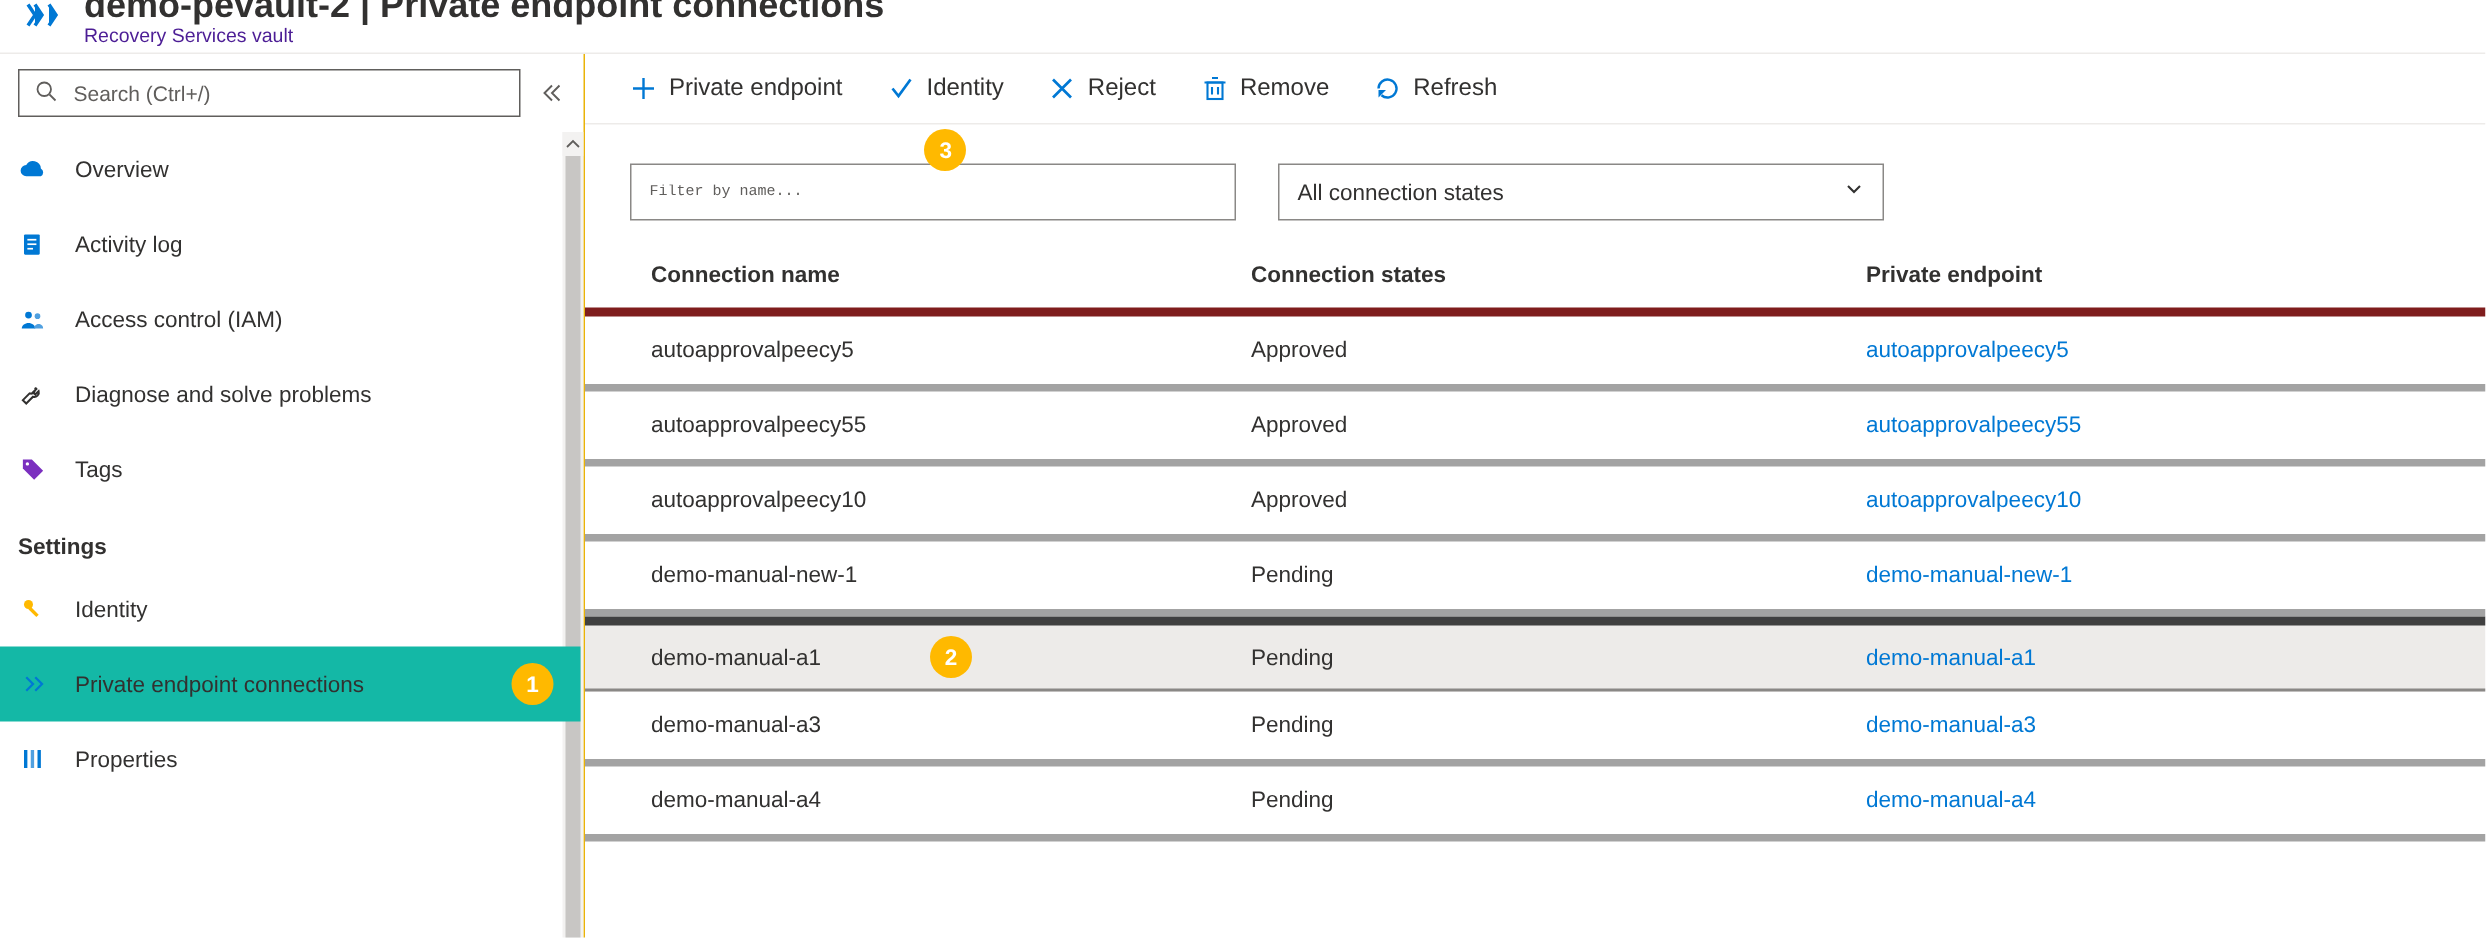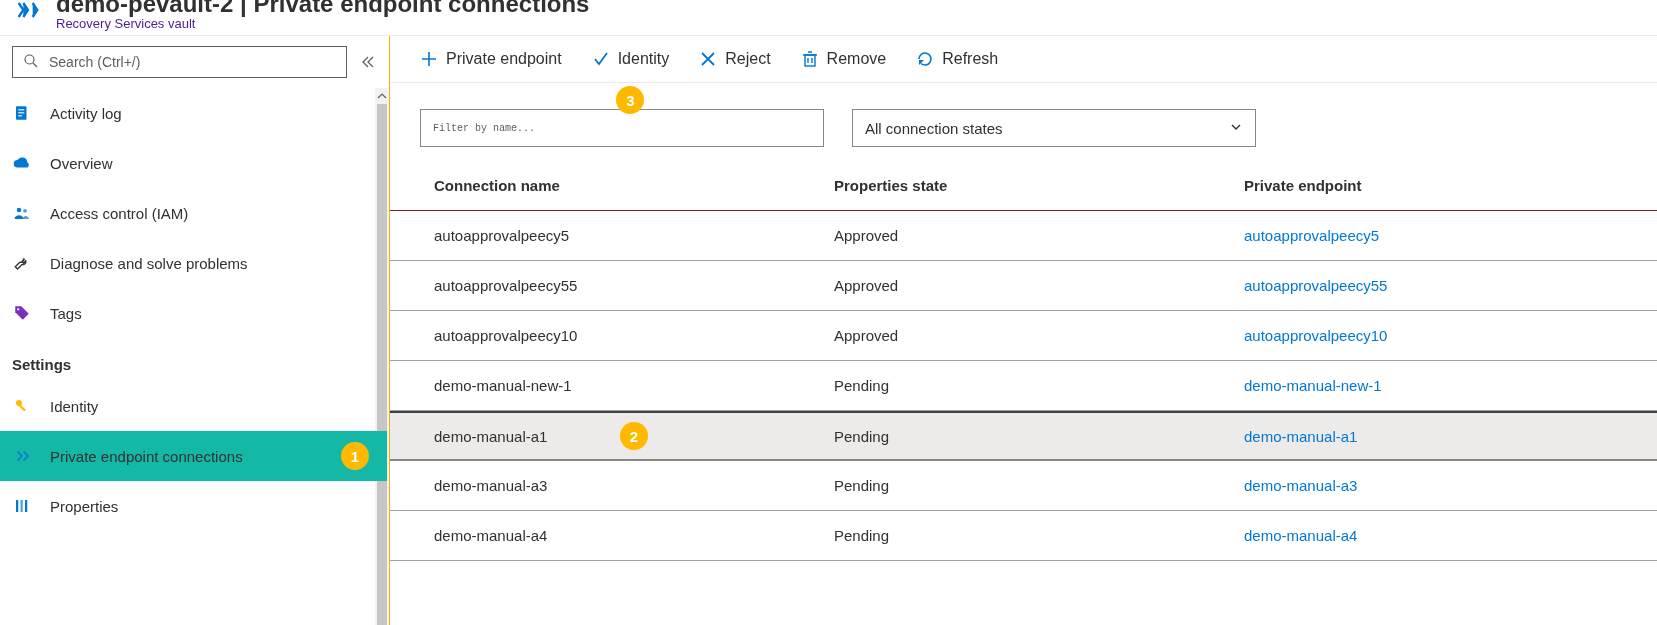--- a/index.html
+++ b/index.html
@@ -130,27 +130,27 @@
     display:flex; align-items:center; justify-content:space-between;
     cursor:pointer;
   }
   .table { width:100%; }
   .thead, .trow {
     display:grid;
     grid-template-columns: 400px 410px 1fr;
     align-items:center;
     padding: 0 30px 0 44px;
     height:50px;
-    border-bottom:1px solid #a3a3a3;
-  }
-  .thead { font-weight:600; font-size:15px; border-bottom:1px solid #7f1d1d;}
+    border-bottom:5px solid #a3a3a3;
+  }
+  .thead { font-weight:600; font-size:15px; border-bottom:6px solid #7f1d1d;}
   .trow { font-size:15px; position:relative;}
   .trow.selected {
     background:#edebe9;
-    border-top:2px solid #404040;
+    border-top:6px solid #404040;
     border-bottom:2px solid #8a8886;
   }
   .link { color:#0078d4; cursor:pointer; }
 </style>
 </head>
 <body>
 
 <div class="header">
   <div class="header-icon">
     <svg width="28" height="28" viewBox="0 0 24 24">
@@ -190,35 +190,35 @@
           <svg width="10" height="10" viewBox="0 0 10 10">
               <path d="M1 7l4-4 4 4" stroke="#605e5c" stroke-width="1.2" fill="none"></path>
             </svg>
         </div>
         <div class="sb-thumb"></div>
       </div>
 
       <div class="nav-item">
         <span class="nav-icon">
           <svg width="18" height="18" viewBox="0 0 24 24">
+              <path fill="#0078d4" d="M6 18a5 5 0 010-10 7 7 0 0113 3 4 4 0 010 7H6z"></path>
+            </svg>
+        </span>
+        <span>Overview</span>
+      </div>
+      <div class="nav-item">
+        <span class="nav-icon">
+          <svg width="18" height="18" viewBox="0 0 24 24">
               <rect x="4" y="3" width="14" height="18" rx="1" fill="#0078d4"></rect>
               <rect x="7" y="7" width="8" height="1.5" fill="#fff"></rect>
               <rect x="7" y="11" width="8" height="1.5" fill="#fff"></rect>
               <rect x="7" y="15" width="5" height="1.5" fill="#fff"></rect>
             </svg>
         </span>
         <span>Activity log</span>
-      </div>
-      <div class="nav-item">
-        <span class="nav-icon">
-          <svg width="18" height="18" viewBox="0 0 24 24">
-              <path fill="#0078d4" d="M6 18a5 5 0 010-10 7 7 0 0113 3 4 4 0 010 7H6z"></path>
-            </svg>
-        </span>
-        <span>Overview</span>
       </div>
       <div class="nav-item">
         <span class="nav-icon">
           <svg width="18" height="18" viewBox="0 0 24 24">
               <circle cx="8" cy="8" r="3" fill="#0078d4"></circle>
               <circle cx="16" cy="9" r="2.5" fill="#50a0e0"></circle>
               <path d="M2 20c0-3 3-5 6-5s6 2 6 5" fill="#0078d4"></path>
               <path d="M13 20c0-2.5 2-4 4-4s4 1.5 4 4" fill="#50a0e0"></path>
             </svg>
         </span>
@@ -330,21 +330,21 @@
           <svg width="14" height="14" viewBox="0 0 14 14">
               <path stroke="#323130" stroke-width="1.4" fill="none" d="M3 5l4 4 4-4"></path>
             </svg>
         </span>
       </div>
     </div>
 
     <div class="table">
       <div class="thead">
         <div>Connection name</div>
-        <div>Properties state</div>
+        <div>Connection states</div>
         <div>Private endpoint</div>
       </div>
       <div id="tbody">
           <div class="trow">
             <div>autoapprovalpeecy5</div>
             <div>Approved</div>
             <div class="link">autoapprovalpeecy5</div>
           </div>
           <div class="trow">
             <div>autoapprovalpeecy55</div>

